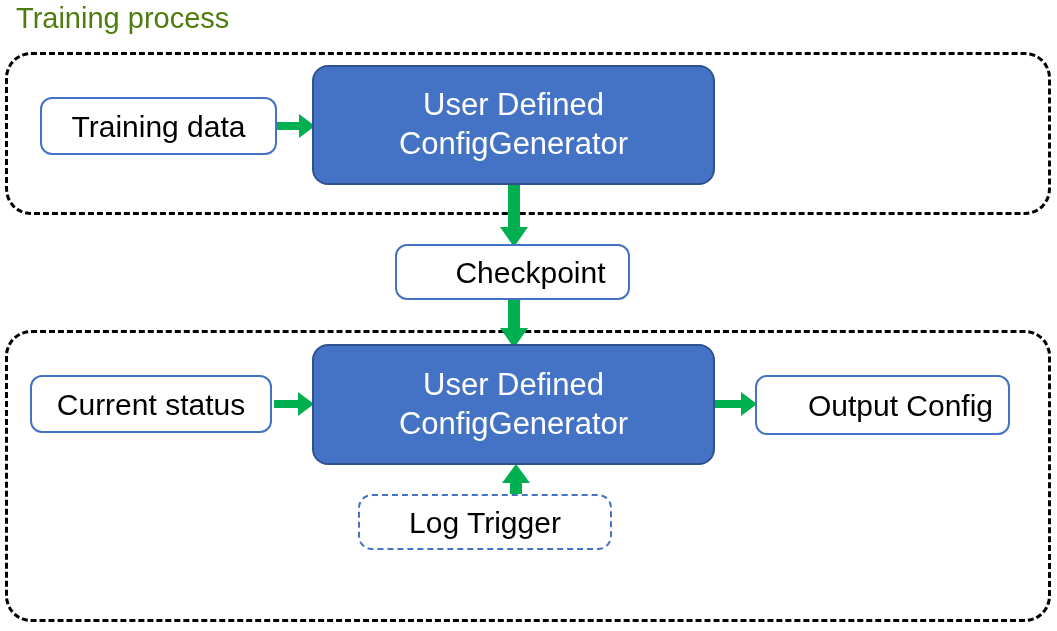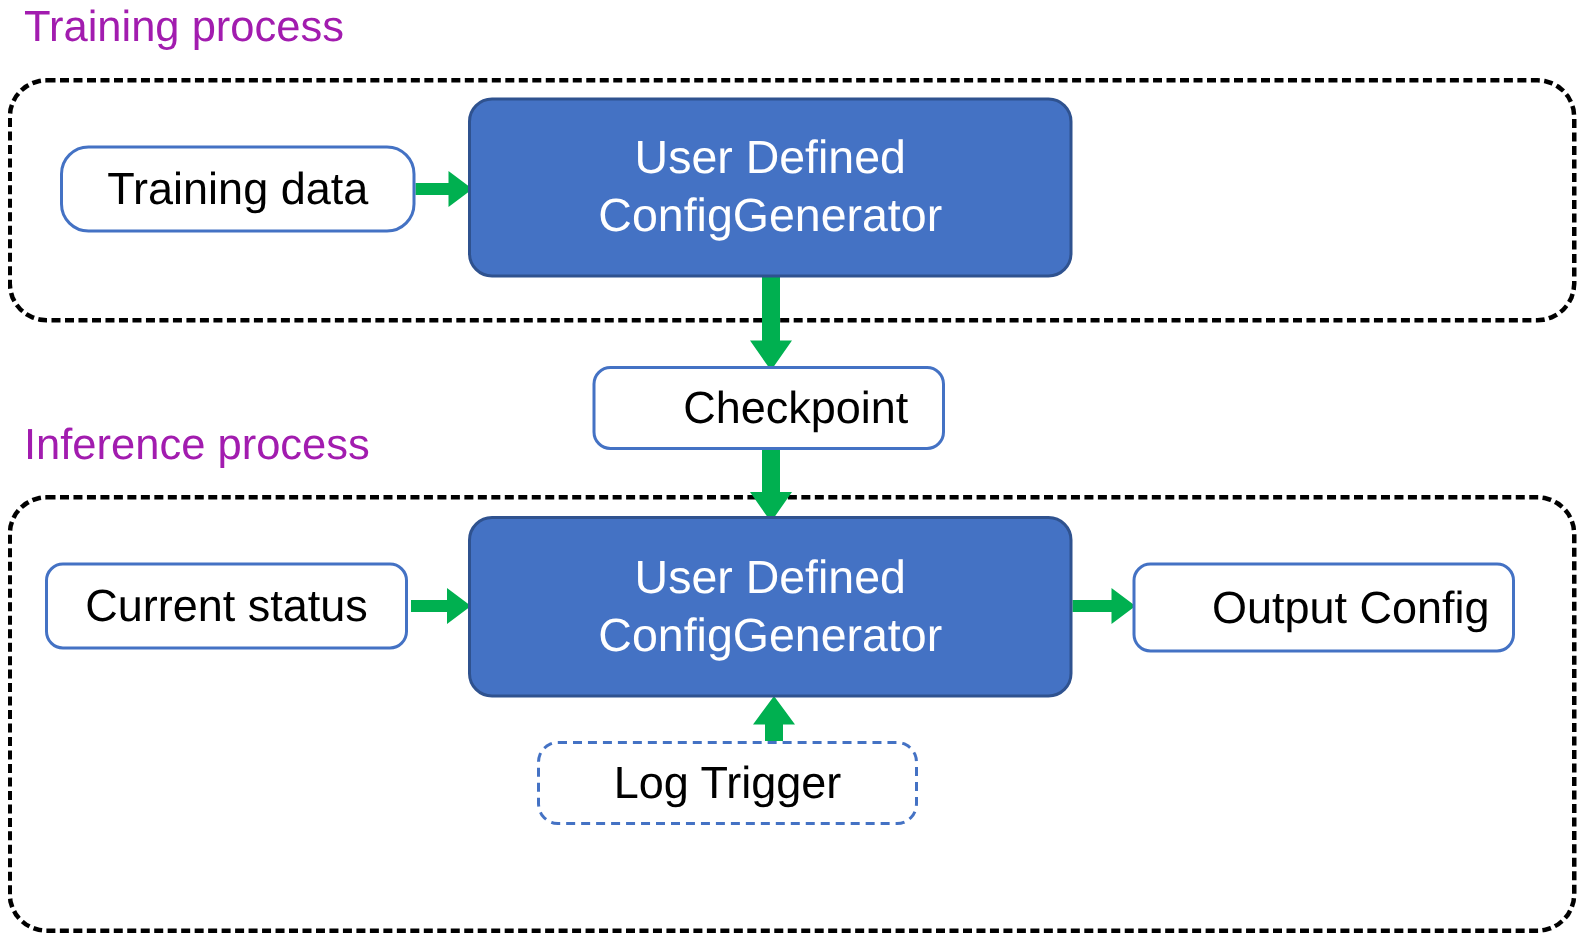--- a/index.html
+++ b/index.html
@@ -21,21 +21,21 @@
   .group-box {
     position: absolute;
     border: 3px dashed #000000;
     border-radius: 26px;
     background: transparent;
     box-sizing: border-box;
   }
   .group-label {
     position: absolute;
     font-size: 29px;
-    color: #a21caf;
+    color: #4d7c0f;
     line-height: 1;
     white-space: nowrap;
   }
 
   
   .node {
     position: absolute;
     box-sizing: border-box;
     display: flex;
     align-items: center;
@@ -79,21 +79,21 @@
 </style>
 </head>
 <body>
 
 <div id="canvas">
 
   <div class="group-label" style="left:16px; top:4px;">Training process</div>
 
   <div class="group-box z-group" style="left:5px; top:52px; width:1046px; height:163px;"></div>
 
-  <div class="node z-node" style="left:40px; top:97px; width:237px; height:58px;border-radius:19px;">Training data</div>
+  <div class="node z-node" style="left:40px; top:97px; width:237px; height:58px;">Training data</div>
 
   <div class="arrow z-arrow" style="left:277px; top:110px;">
     <svg width="40" height="32" viewBox="0 0 40 32">
       <path d="M0 12 L22 12 L22 4 L38 16 L22 28 L22 20 L0 20 Z" fill="#00B050"></path>
     </svg>
   </div>
 
   <div class="node filled z-node" style="left:312px; top:65px; width:403px; height:120px; flex-direction:column;">
     <span>User Defined</span>
     <span>ConfigGenerator</span>
@@ -106,21 +106,20 @@
   </div>
 
   <div class="node z-node" style="left:395px; top:244px; width:235px; height:56px;padding-left:36px;">Checkpoint</div>
 
   <div class="arrow z-arrow" style="left:498px; top:298px;">
     <svg width="32" height="52" viewBox="0 0 32 52">
       <path d="M10 0 L22 0 L22 30 L30 30 L16 50 L2 30 L10 30 Z" fill="#00B050"></path>
     </svg>
   </div>
 
-  <div class="group-label" style="left:16px; top:283px;">Inference process</div>
 
   <div class="group-box z-group" style="left:5px; top:330px; width:1046px; height:292px;"></div>
 
   <div class="node z-node" style="left:30px; top:375px; width:242px; height:58px;">Current status</div>
 
   <div class="arrow z-arrow" style="left:274px; top:388px;">
     <svg width="42" height="32" viewBox="0 0 42 32">
       <path d="M0 12 L24 12 L24 4 L40 16 L24 28 L24 20 L0 20 Z" fill="#00B050"></path>
     </svg>
   </div>

